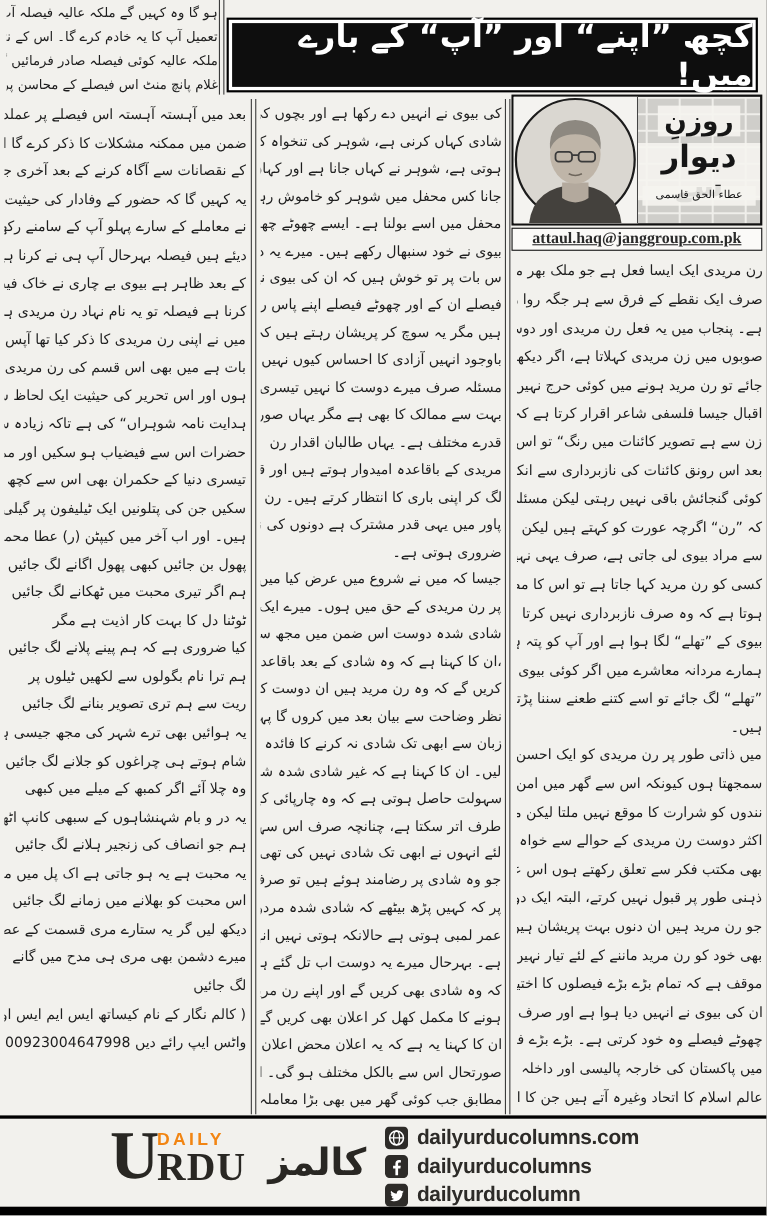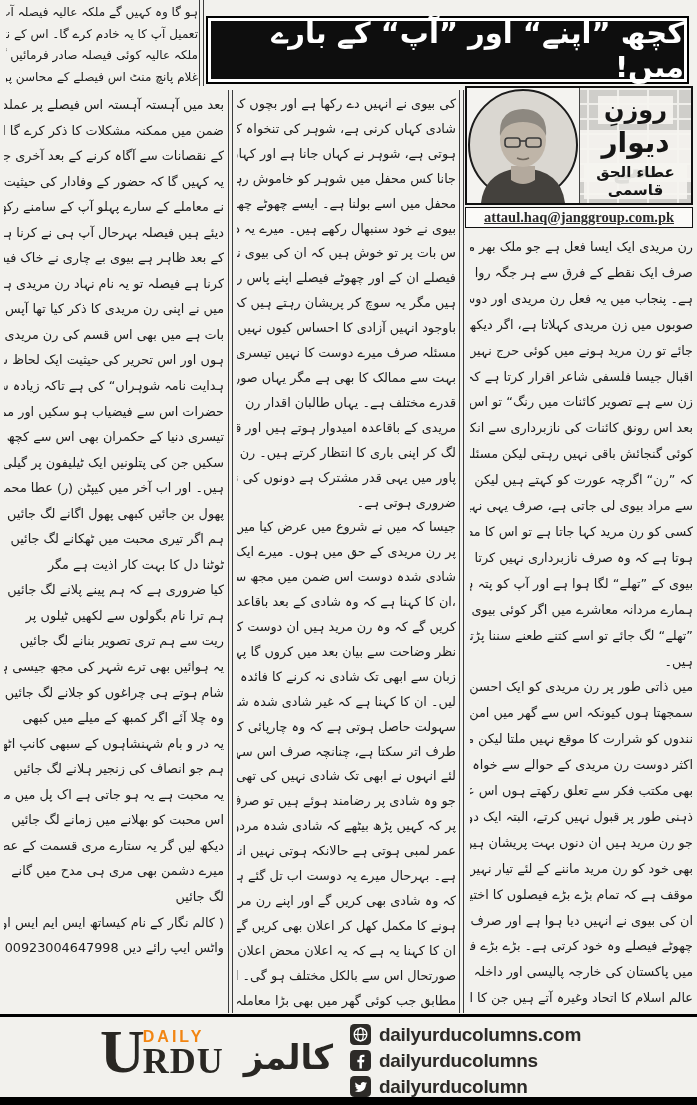--- a/index.html
+++ b/index.html
@@ -32,22 +32,22 @@
       box-sizing:border-box;display:flex;background-color:#cfceca;
       background-image:linear-gradient(#efeeea 2px,transparent 2px),
                        linear-gradient(90deg,#efeeea 2px,transparent 2px);
       background-size:30px 15px,30px 15px;}
   .author-photo{flex:0 0 112px;background:#f4f3f0;border-right:1px solid #444;}
   .author-side{flex:1;position:relative;direction:rtl;text-align:center;padding-top:8px;}
   .col-title-l1,.col-title-l2{display:inline-block;background:rgba(245,244,240,.9);
       font-weight:bold;color:#161616;padding:0 6px;}
   .col-title-l1{font-size:24px;line-height:28px;}
   .col-title-l2{font-size:28px;line-height:26px;margin-top:6px;}
-  .author-name{position:absolute;bottom:4px;left:4px;right:4px;display:block;
-      background:rgba(245,244,240,.9);font-size:15px;font-weight:bold;line-height:18px;color:#161616;}
+  .author-name{position:absolute;bottom:16px;left:4px;right:4px;display:block;
+      background:rgba(245,244,240,.9);font-size:10px;font-weight:normal;line-height:18px;color:#161616;}
   .email-bar{position:absolute;left:465px;top:207px;width:228px;height:21px;box-sizing:border-box;
       border:1px solid #111;background:#fbfaf8;display:flex;align-items:center;justify-content:center;
       font-family:"Liberation Serif",serif;font-weight:bold;font-size:14.5px;color:#2a2a2a;text-decoration:underline;}
   
   .footer-rule{position:absolute;left:0;top:1014px;width:697px;height:3px;background:#000;}
   .bottom-bar{position:absolute;left:0;top:1097px;width:697px;height:8px;background:#000;}
   .logo{position:absolute;left:100px;top:1025px;display:flex;align-items:flex-end;}
   .logo-u{font-family:"Liberation Serif",serif;font-weight:bold;font-size:62px;line-height:52px;color:#292723;}
   .logo-stack{display:flex;flex-direction:column;justify-content:flex-end;margin-left:-2px;}
   .logo-daily{font-family:"Liberation Sans",sans-serif;font-weight:bold;font-size:16px;

